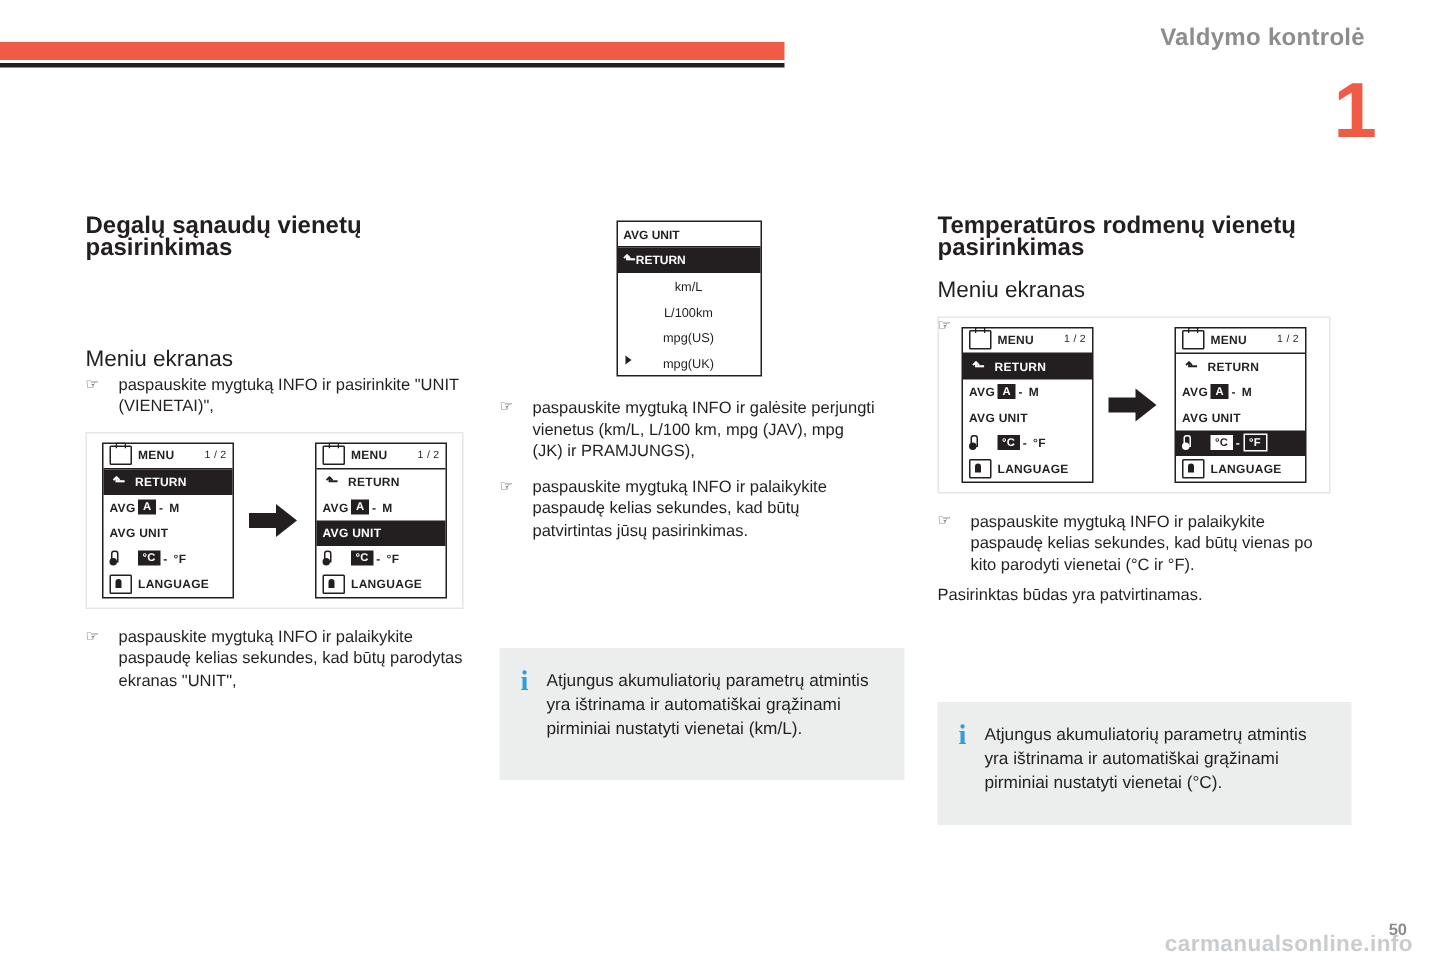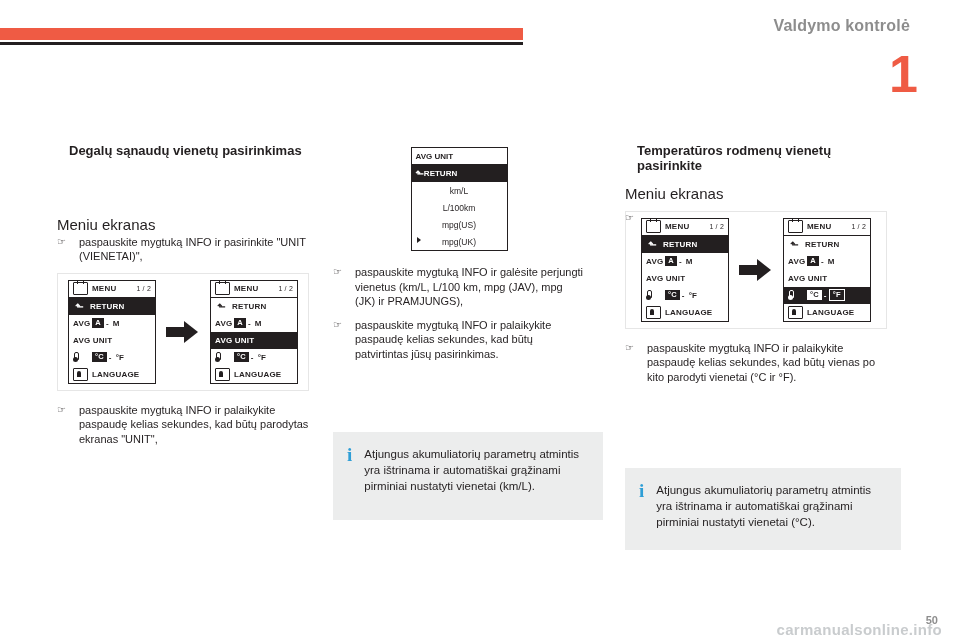--- a/index.html
+++ b/index.html
@@ -32,22 +32,22 @@
     font-size:52px;line-height:52px;font-weight:bold;color:#ef5b44;
   }
 
   
   .col{position:absolute;top:143px;width:252px;}
   .col-left{left:57px;}
   .col-mid{left:333px;}
   .col-right{left:625px;width:262px;}
 
   h2.sec-title{
-    margin:0 0 14px 12px;
-    font-size:13px;line-height:15px;font-weight:bold;
+    margin:0 0 14px 0;
+    font-size:16px;line-height:15px;font-weight:bold;
     color:#231f20;
   }
   p.body{
     margin:0 0 14px 0;
     font-size:11px;line-height:14.5px;color:#231f20;
   }
   .sub-lbl{
     font-size:15px;line-height:14.5px;margin:0 0 2px 0;color:#231f20;
   }
 
@@ -348,21 +348,21 @@
       </li>
     </ul>
   </div>
 
   <div class="note note-mid">
     <span class="i-ico">i</span>
     <span class="ntxt">Atjungus akumuliatorių parametrų atmintis yra ištrinama ir automatiškai grąžinami pirminiai nustatyti vienetai (km/L).</span>
   </div>
 
   <div class="col col-right">
-    <h2 class="sec-title">Temperatūros rodmenų vienetų pasirinkite</h2>
+    <h2 class="sec-title">Temperatūros rodmenų vienetų pasirinkimas</h2>
 
     <div class="sub-lbl">Meniu ekranas</div>
     <ul class="bullets">
       <li>
         <span class="bl">☞</span>
       </li>
     </ul>
 
     <div class="figure">
       <div class="lcd">
@@ -429,20 +429,21 @@
         </div>
       </div>
     </div>
 
     <ul class="bullets">
       <li>
         <span class="bl">☞</span>
         <span>paspauskite mygtuką INFO ir palaikykite paspaudę kelias sekundes, kad būtų vienas po kito parodyti vienetai (°C ir °F).</span>
       </li>
     </ul>
+    <p class="body" style="margin-top:-3px">Pasirinktas būdas yra patvirtinamas.</p>
   </div>
 
   <div class="note note-right">
     <span class="i-ico">i</span>
     <span class="ntxt">Atjungus akumuliatorių parametrų atmintis yra ištrinama ir automatiškai grąžinami pirminiai nustatyti vienetai (°C).</span>
   </div>
 
   <div class="footer-num">50</div>
   <div class="watermark">carmanualsonline.info</div>
 

